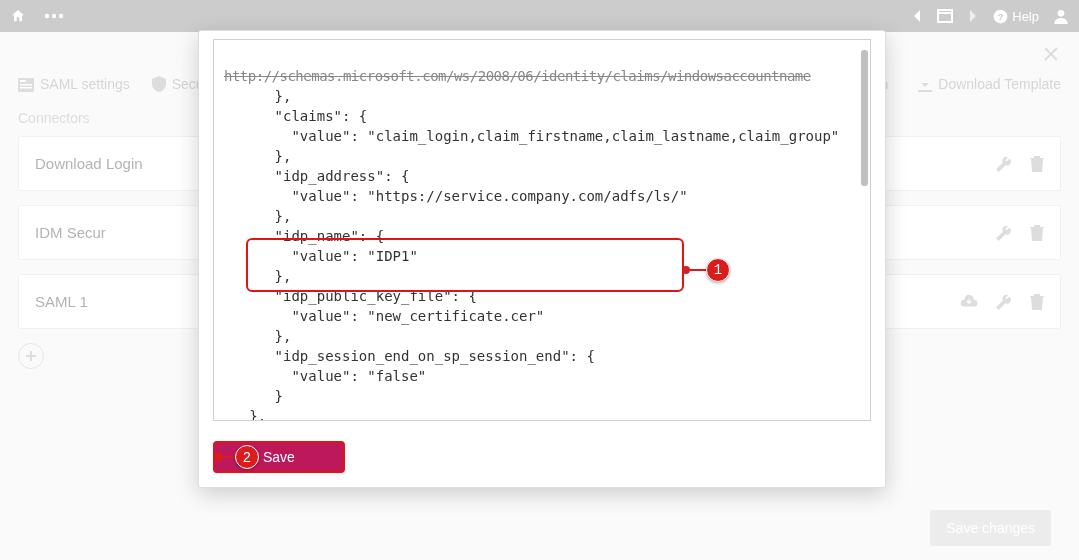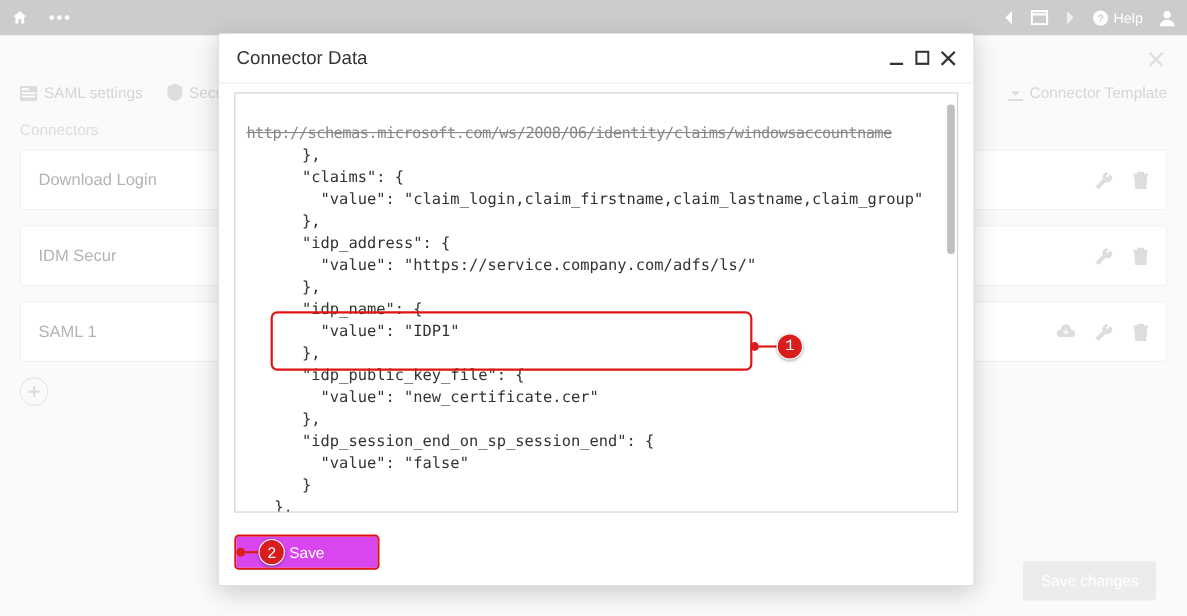--- a/index.html
+++ b/index.html
@@ -45,21 +45,21 @@
 .highlight-box { position:absolute; left:32px; top:198px; width:438px; height:54px; border:2px solid #e01414; border-radius:6px; }
 pre { white-space: pre; margin-top: 24px; }
 
 
 .callout { position:absolute; display:flex; align-items:center; }
 .callout .line { height:2px; background:#d91c1c; }
 .callout .dot { width:8px; height:8px; background:#d91c1c; border-radius:50%; }
 .callout .num { width:24px; height:24px; background:#d91c1c; color:#fff; border-radius:50%; display:flex; align-items:center; justify-content:center; font-size:14px; border:1px solid #fff; box-shadow:0 1px 3px rgba(0,0,0,.35); }
 
 .dialog-footer { padding: 10px 14px 14px; display:flex; align-items:center; gap:0; }
-.btn-dark { background:#d946ef; color:#fff; padding:6px 38px; font-size:14px; border:none; cursor:pointer; }
+.btn-dark { background:#be185d; color:#fff; padding:6px 38px; font-size:14px; border:none; cursor:pointer; }
 .btn-save-wrap { border:2px solid #e01414; border-radius:4px; display:inline-flex; }
 .btn-save-wrap .btn-dark { padding:6px 48px; }
 .footer-callout { display:flex; align-items:center; margin:0 8px 0 2px; }
 
 svg { display:block; }
 </style>
 </head>
 <body>
 
 <div class="topbar">
@@ -134,21 +134,21 @@
         <path d="M7 0l7 3v5c0 4-3 7-7 8-4-1-7-4-7-8V3z"></path>
       </svg>
     <span>Secur</span>
   </div>
   <div class="tab right-tab" style="gap:30px">
     <span>n</span>
     <div class="tab">
       <svg width="14" height="14" viewBox="0 0 14 14" fill="#bbb">
           <path d="M7 0v8M3 5l4 4 4-4M0 12h14v2H0z"></path>
         </svg>
-      <span>Connector Template</span>
+      <span>Download Template</span>
     </div>
   </div>
 </div>
 
 <div class="connectors-area">
   <div class="connectors-title">Connectors</div>
 
   <div class="conn-row">
     <span>Download Login</span>
     <div class="rowicons">
@@ -210,41 +210,20 @@
   </span>
 </div>
 
 <div class="save-changes-btn">
   <span>Save changes</span>
 </div>
 
 <div class="modal-overlay"></div>
 
 <div class="dialog">
-  <div class="dialog-header">
-    <div class="dialog-title">Connector Data</div>
-    <div class="dialog-ctrls">
-      <span>
-          <svg width="14" height="14" viewBox="0 0 14 14" stroke="#333" stroke-width="2">
-            <line x1="1" y1="12" x2="13" y2="12"></line>
-          </svg>
-        </span>
-      <span>
-          <svg width="13" height="13" viewBox="0 0 13 13" fill="none" stroke="#333" stroke-width="2">
-            <rect x="1" y="1" width="11" height="11"></rect>
-          </svg>
-        </span>
-      <span>
-          <svg width="14" height="14" viewBox="0 0 14 14" stroke="#333" stroke-width="2">
-            <line x1="1" y1="1" x2="13" y2="13"></line>
-            <line x1="13" y1="1" x2="1" y2="13"></line>
-          </svg>
-        </span>
-    </div>
-  </div>
 
   <div class="dialog-body">
     <div class="code-box">
       <div class="code-inner">
           <pre id="code-pre"><span style="text-decoration:line-through;color:#888;letter-spacing:-0.5px;">http://schemas.microsoft.com/ws/2008/06/identity/claims/windowsaccountname</span>
       },
       "claims": {
         "value": "claim_login,claim_firstname,claim_lastname,claim_group"
       },
       "idp_address": {

